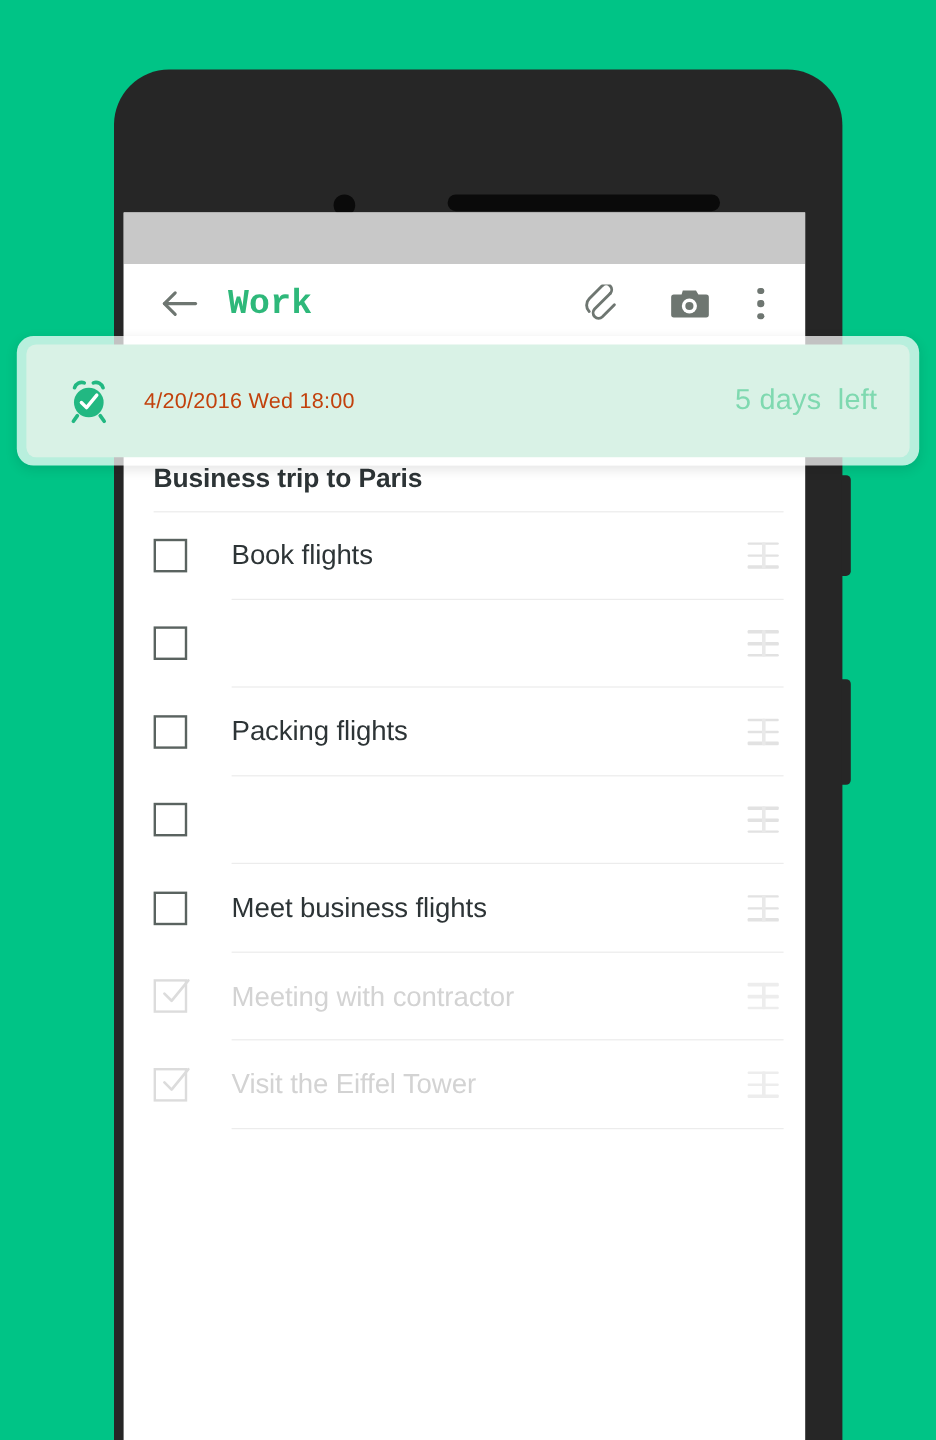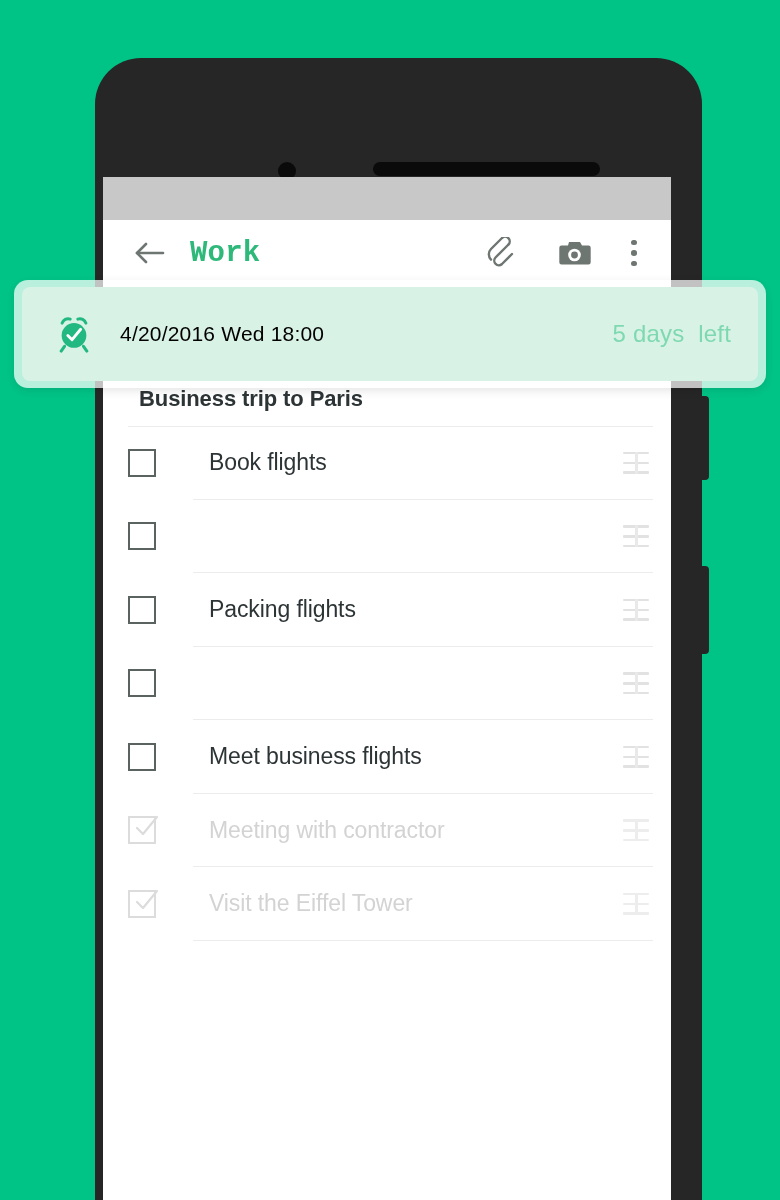--- a/index.html
+++ b/index.html
@@ -123,34 +123,33 @@
   }
 
   
   .reminder-gap { height: 90px; background: #ffffff; }
 
   
   .note-title {
     font-size: 22px;
     font-weight: bold;
     color: #2d3436;
-    padding: 10px 0 0 36px;
+    padding: 10px 0 0 25px;
     letter-spacing: -0.1px;
   }
   .list {
     margin-top: 14px;
   }
   .row {
     position: relative;
     display: flex;
     align-items: center;
     height: 73.5px;
     padding-left: 25px;
     box-sizing: border-box;
-    gap: 16px;
   }
   .row .divider {
     position: absolute;
     left: 90px;
     right: 18px;
     bottom: 0;
     height: 1px;
     background: #ececec;
   }
   .row.first-div::before {
@@ -236,22 +235,22 @@
     height: 94px;
     background: #d9f2e6;
     border-radius: 8px;
     display: flex;
     align-items: center;
     box-sizing: border-box;
     padding: 0 27px 0 33px;
   }
   .alarm-icon { width: 38px; height: 38px; flex: 0 0 auto; }
   .reminder-date {
-    font-size: 21px;
-    color: #000000;
+    font-size: 18px;
+    color: #c2410c;
     margin-left: 27px;
     letter-spacing: 0.2px;
     white-space: nowrap;
   }
   .reminder-spacer { flex: 1 1 auto; }
   .reminder-left {
     font-size: 24px;
     color: #7fd9b0;
     white-space: pre;
     letter-spacing: 0.2px;

